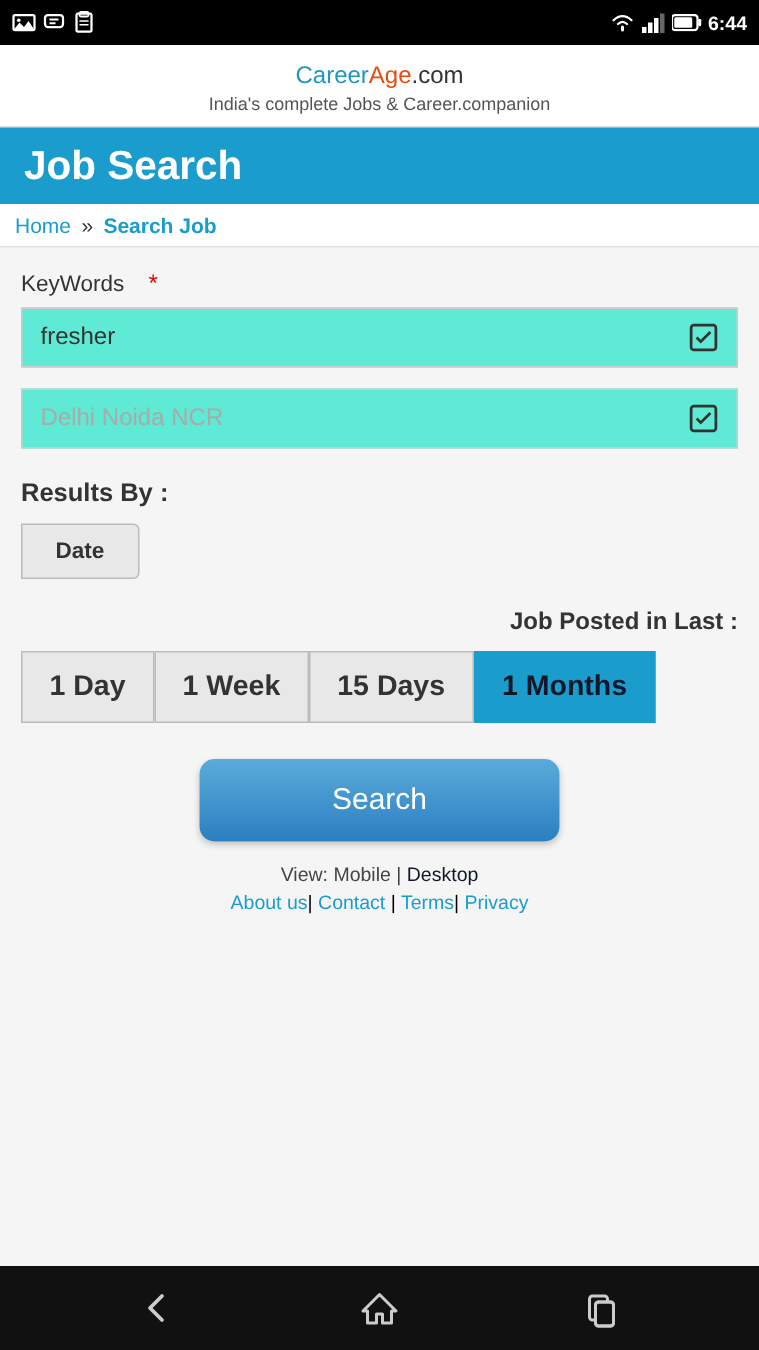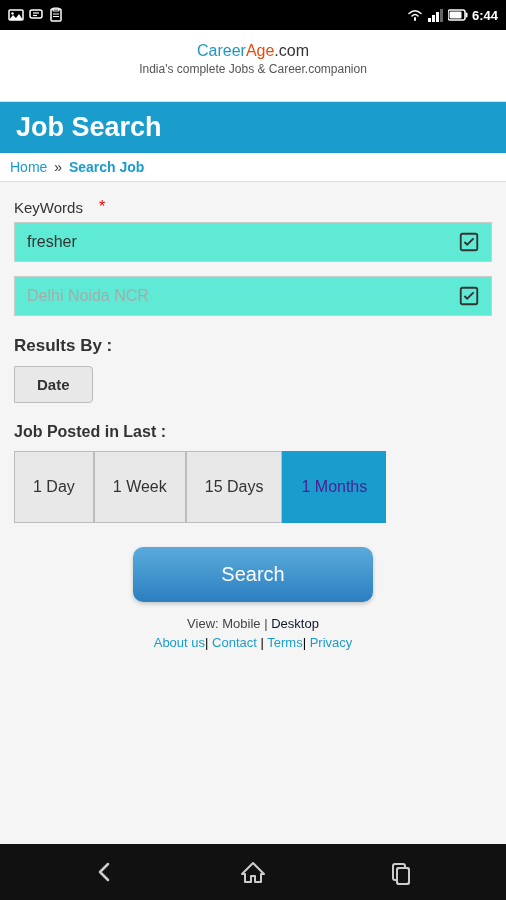--- a/index.html
+++ b/index.html
@@ -34,21 +34,21 @@
       align-items: center;
       gap: 4px;
       font-size: 13px;
       font-weight: bold;
     }
 
     
     .brand-header {
       background: #fff;
       text-align: center;
-      padding: 12px 0 25px;
+      padding: 12px 0 8px;
       border-bottom: 1px solid #ddd;
     }
     .brand-career { color: #2196c0; }
     .brand-age { color: #e84c0e; }
     .brand-dot-com { color: #333; }
     .brand-tagline {
       font-size: 12px;
       color: #555;
       margin-top: 2px;
     }
@@ -92,21 +92,21 @@
     
     .form-group {
       margin-bottom: 14px;
     }
     .form-label {
       font-size: 15px;
       color: #333;
       font-weight: normal;
       margin-bottom: 6px;
       display: flex;
-      align-items: center;
+      align-items: flex-start;
       gap: 16px;
     }
     .required-star {
       color: #e00;
       font-size: 16px;
     }
     .input-wrapper {
       position: relative;
       background: #5eead4;
       border: 1px solid #ccc;
@@ -177,37 +177,38 @@
 
     
     .posted-last-section {
       margin-bottom: 24px;
     }
     .posted-last-label {
       font-size: 16px;
       color: #333;
       font-weight: bold;
       margin-bottom: 10px;
+      text-align: right;
     }
     .filter-group {
       display: flex;
       gap: 0;
     }
     .filter-btn {
-      padding: 26px 18px;
-      font-size: 16px;
-      font-weight: normal;
+      padding: 12px 18px;
+      font-size: 19px;
+      font-weight: bold;
       cursor: pointer;
       border: 1px solid #bbb;
       background: #e8e8e8;
       color: #333;
     }
     .filter-btn.active {
       background: #1a9dcc;
-      color: #4c1d95;
+      color: #0f172a;
       border-color: #1a9dcc;
     }
 
     
     .search-btn-wrapper {
       display: flex;
       justify-content: center;
       margin: 20px 0 14px;
     }
     .search-btn {

